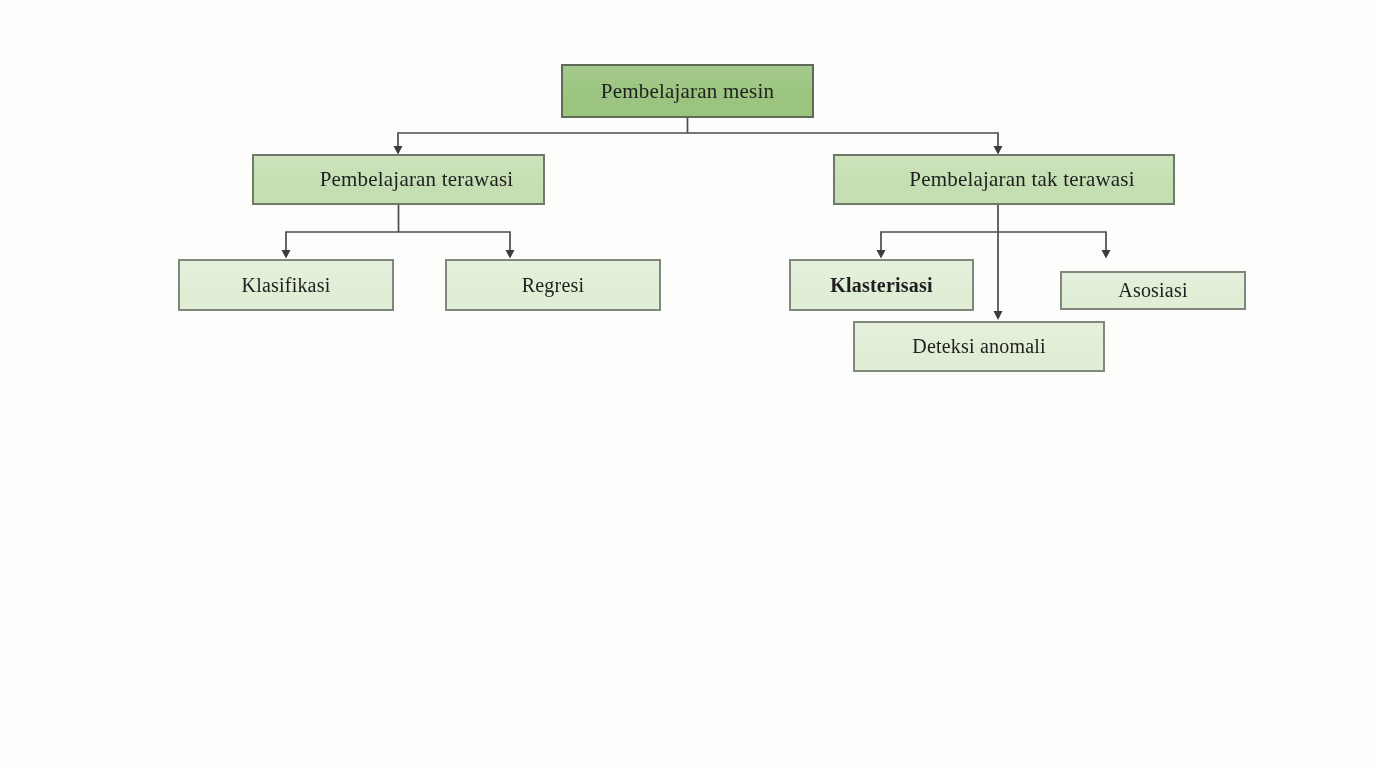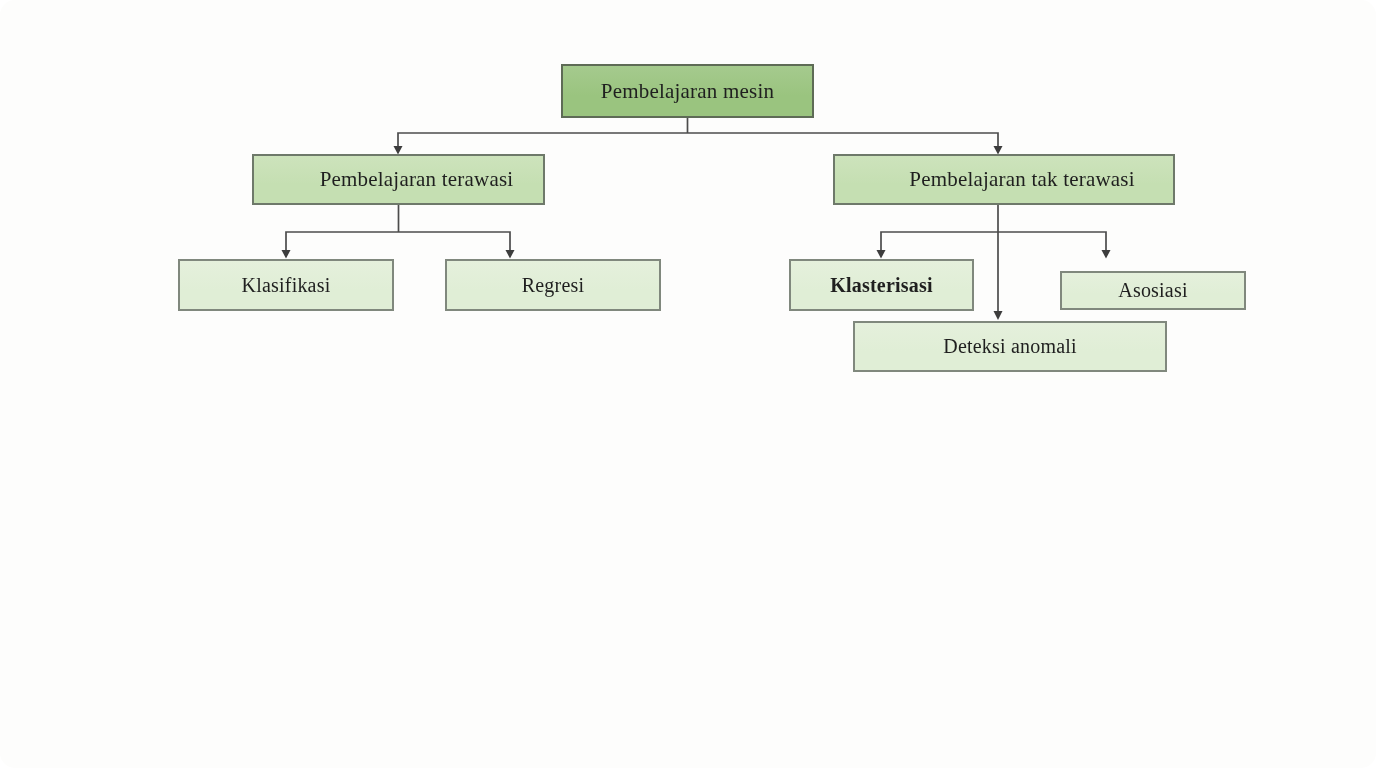--- a/index.html
+++ b/index.html
@@ -64,21 +64,21 @@
     font-weight: 700;
   }
   
   #node-root          { left: 561px;  top: 64px;  width: 253px; height: 54px; }
   #node-supervised    { left: 252px;  top: 154px; width: 293px; height: 51px; }
   #node-unsupervised  { left: 833px;  top: 154px; width: 342px; height: 51px; }
   #node-classification{ left: 178px;  top: 259px; width: 216px; height: 52px; }
   #node-regression    { left: 402px;  top: 259px; width: 216px; height: 52px; margin-left: 43px; }
   #node-clustering    { left: 789px;  top: 259px; width: 185px; height: 52px; }
   #node-association   { left: 1015px; top: 271px; width: 186px; height: 39px; margin-left: 45px; }
-  #node-anomaly       { left: 853px;  top: 321px; width: 314px; height: 51px; }
+  #node-anomaly       { left: 853px;  top: 321px; width: 252px; height: 51px; }
 </style>
 </head>
 <body>
 
 <div class="canvas">
 
   <svg class="connectors" viewBox="0 0 1376 768" xmlns="http://www.w3.org/2000/svg">
 
     <g>
       <path class="connector" d="M687.5,118 L687.5,133"></path>

